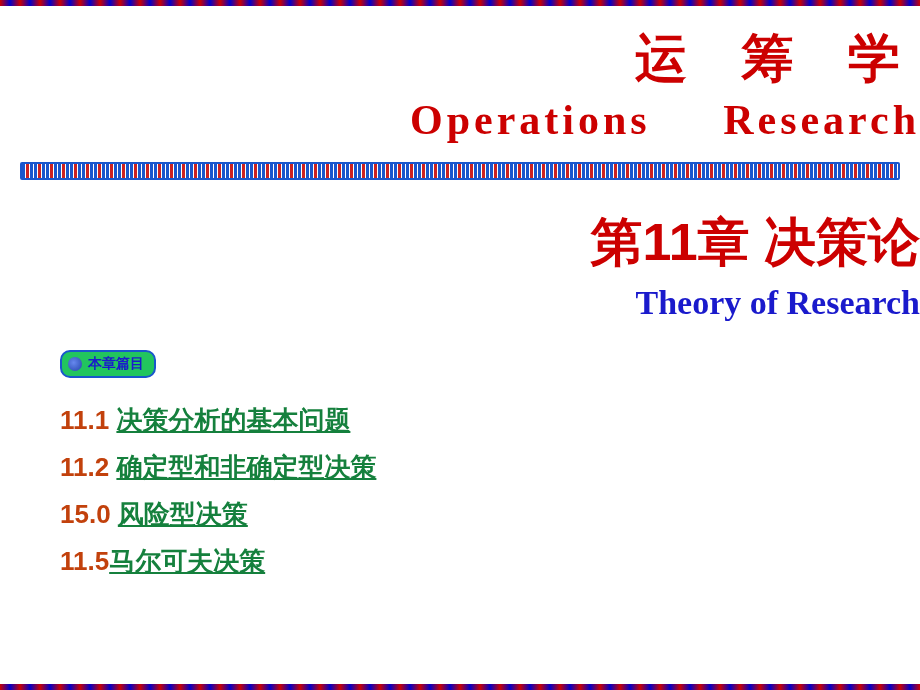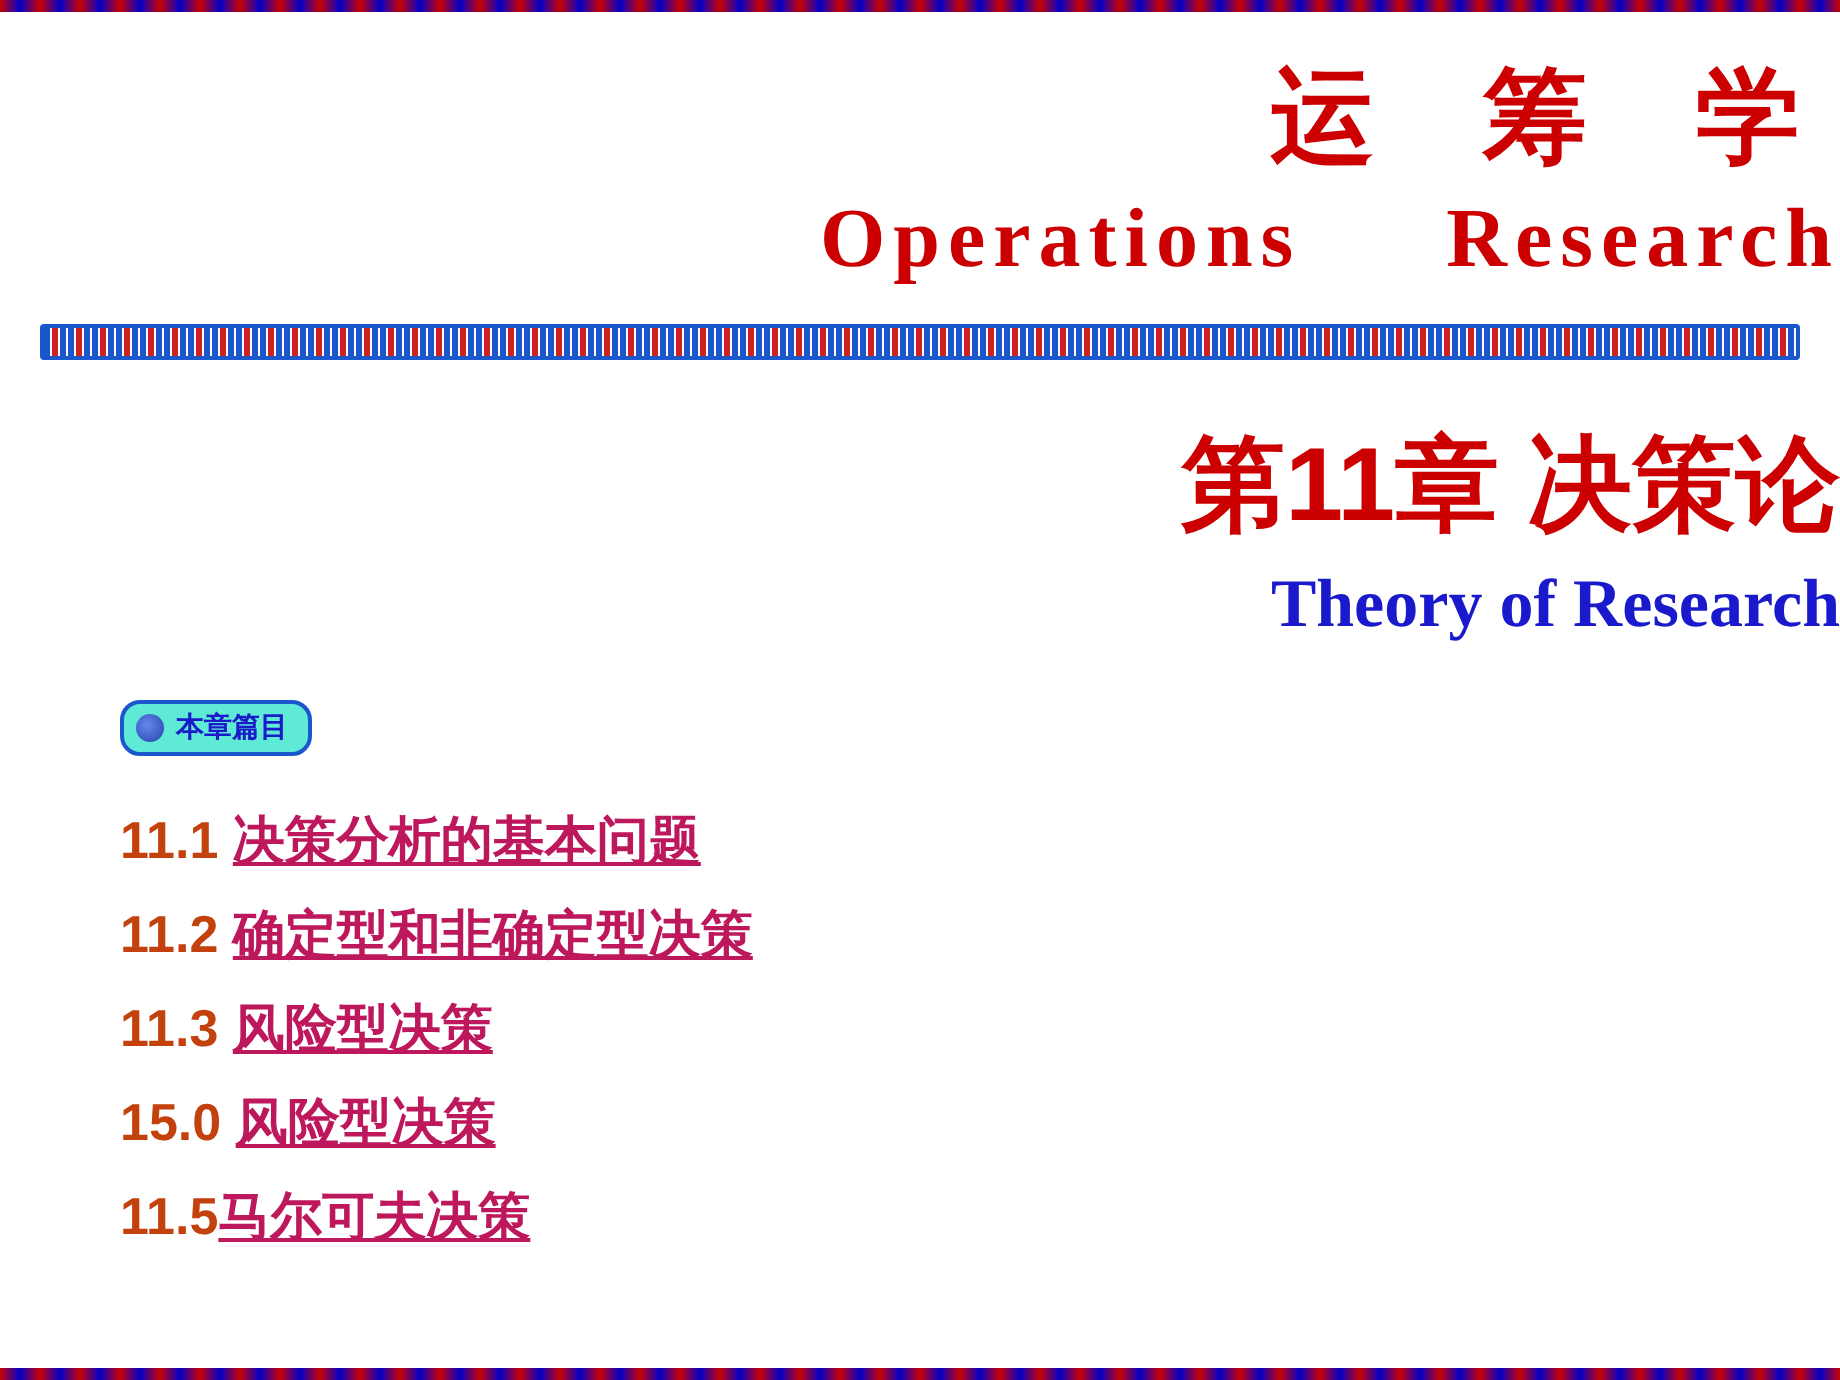--- a/index.html
+++ b/index.html
@@ -79,21 +79,21 @@
       margin-top: 6px;
     }
 
     .contents-badge {
       display: inline-flex;
       align-items: center;
       margin: 18px 0 18px 60px;
       border: 2px solid #1a56cc;
       border-radius: 10px;
       padding: 3px 10px 3px 6px;
-      background: #5eead4;
+      background: #22c55e;
     }
 
     .badge-circle {
       width: 14px;
       height: 14px;
       border-radius: 50%;
       background: radial-gradient(circle at 40% 40%, #6688ee, #2244aa);
       margin-right: 6px;
       display: inline-block;
       flex-shrink: 0;
@@ -117,21 +117,21 @@
       margin-bottom: 8px;
       line-height: 1.5;
       font-family: "SimHei", "STHeiti", sans-serif;
     }
 
     .toc-item .number {
       color: #c2410c;
     }
 
     .toc-item .link-text {
-      color: #be185d;
+      color: #15803d;
       text-decoration: underline;
     }
 
     .bottom-border {
       position: absolute;
       bottom: 0;
       left: 0;
       right: 0;
       height: 6px;
       background: linear-gradient(to right, #cc0000, #0000cc, #cc0000, #0000cc, #cc0000);
@@ -167,23 +167,20 @@
 </div>
 
 <div class="toc">
   <div class="toc-item">
     <span class="number">11.1 </span><span class="link-text">决策分析的基本问题</span>
   </div>
   <div class="toc-item">
     <span class="number">11.2 </span><span class="link-text">确定型和非确定型决策</span>
   </div>
   <div class="toc-item">
-    <span class="number">11.3 </span><span class="link-text">风险型决策</span>
-  </div>
-  <div class="toc-item">
     <span class="number">15.0 </span><span class="link-text">风险型决策</span>
   </div>
   <div class="toc-item">
     <span class="number">11.5</span><span class="link-text">马尔可夫决策</span>
   </div>
 </div>
 
 <div class="bottom-border"></div>
 
 </body></html>

